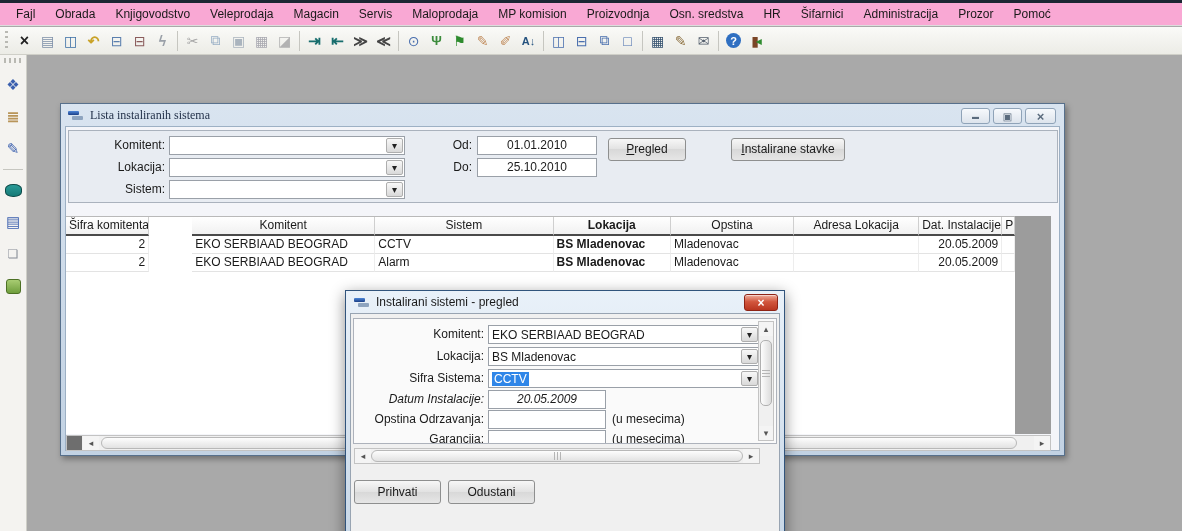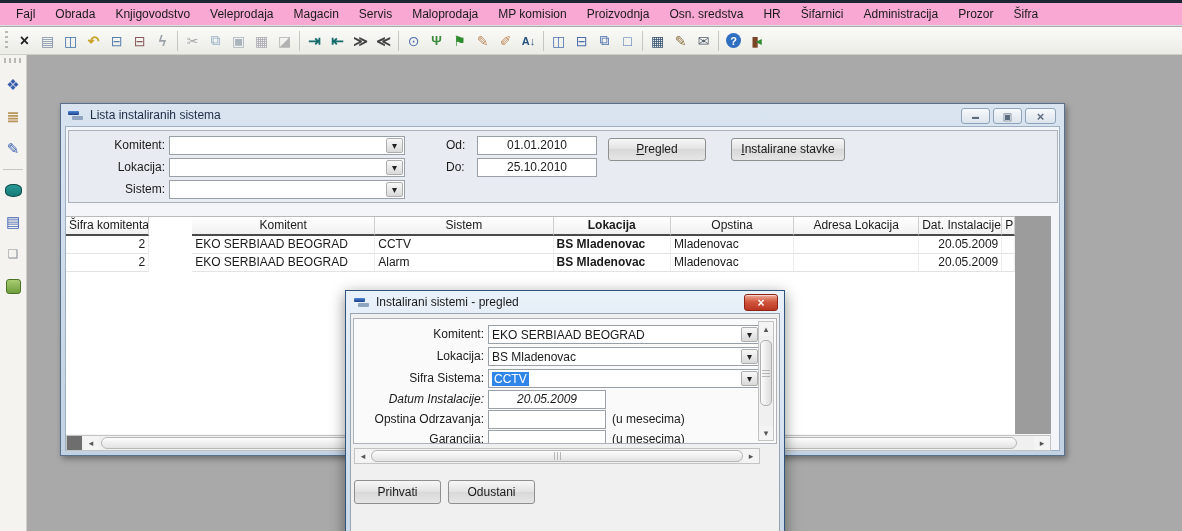--- a/index.html
+++ b/index.html
@@ -70,35 +70,35 @@
   .btn { background:linear-gradient(#f7f7f7,#e2e2e2 49%,#d8d8d8 50%,#e6e6e6); border:1px solid #8e8f8f; border-radius:3px; text-align:center; cursor:default; }
   .u-first::first-letter { text-decoration:underline; }
 
   
   .mwin { position:absolute; left:60px; top:103px; width:1005px; height:353px; background:linear-gradient(#d9e4f0,#c2d2e3); border:1px solid #57708c; box-shadow:2px 3px 6px rgba(0,0,0,.35); }
   .mtitle { position:absolute; left:0; top:0; right:0; height:22px; display:flex; align-items:center; padding-left:7px; }
   .wicon { width:15px; height:9px; position:relative; margin-right:7px; }
   .wicon i { position:absolute; display:block; height:4px; border-radius:1px; }
   .wicon i:nth-child(1){ left:0; top:0; width:11px; background:linear-gradient(#4d86d8,#1b3f86); }
   .wicon i:nth-child(2){ left:4px; top:5px; width:11px; background:#8ea4bf; }
-  .mtitle .ttext { color:#1e2c45; }
+  .mtitle .ttext { color:#1e2c45;font-family:Liberation Serif, serif; }
   .wctrl { position:absolute; top:4px; height:16px; width:29px; background:linear-gradient(#f6f9fc,#dde4ec); border:1px solid #8fa3b8; border-radius:3px; display:flex; align-items:center; justify-content:center; color:#5a6b7d; font-size:9px; }
   .wc-min { right:74px; } .wc-res { right:42px; } .wc-clo { right:8px; width:31px; }
   .wc-min::before{content:"\25AC"; font-size:7px;}
   .wc-res::before{content:"\25A3"; font-size:10px;}
   .wc-clo::before{content:"\00D7"; font-size:13px; font-weight:bold;}
   .mcontent { position:absolute; left:4px; top:22px; right:4px; bottom:4px; background:#f4f5f9; border:1px solid #9db0c4; }
 
   .fpanel { position:absolute; left:2px; top:3px; width:990px; height:73px; background:#e8ecf2; border:1px solid #aab2bd; }
   .flabel { position:absolute; width:96px; text-align:right; line-height:19px; }
   .fp-row1 { top:5px; } .fp-row2 { top:27px; } .fp-row3 { top:49px; }
   .fp-combo { left:100px; width:236px; }
-  .odlbl { position:absolute; left:377px; width:26px; text-align:left; line-height:19px; }
+  .odlbl { position:absolute; left:377px; width:26px; text-align:right; line-height:19px; }
   .odfld { position:absolute; left:408px; width:120px; text-align:center; }
-  .btn-pregled { position:absolute; left:539px; top:7px; width:98px; height:23px; line-height:21px; }
+  .btn-pregled { position:absolute; left:539px; top:7px; width:78px; height:23px; line-height:21px; }
   .btn-stavke { position:absolute; left:662px; top:7px; width:114px; height:23px; line-height:21px; }
 
   .grid { position:absolute; left:0; top:89px; width:949px; height:218px; background:#fff; border-top:1px solid #b9b9b9; }
   .gfill { position:absolute; left:949px; top:89px; width:36px; height:218px; background:#9c9c9c; }
   .grow { display:flex; }
   .hcell { background:linear-gradient(#ffffff,#f1f1f1); border-right:1px solid #cfcfcf; border-bottom:2px solid #4a4a4a; height:19px; line-height:16px; padding:0 3px; text-align:center; white-space:nowrap; overflow:hidden; }
   .dcell { border-right:1px solid #ededed; border-bottom:1px solid #e3e3e3; height:18px; line-height:17px; padding:0 3px; white-space:nowrap; overflow:hidden; }
   .c0{width:87px;} .c1{width:192px;margin-left:43px;} .c2{width:187px;} .c3{width:123px;font-weight:bold;} .c4{width:129px;} .c5{width:131px;} .c6{width:87px;} .c7{width:13px;}
   .al{text-align:left;} .ar{text-align:right;}
 
@@ -150,21 +150,21 @@
     <span class="menu-item">Magacin</span>
     <span class="menu-item">Servis</span>
     <span class="menu-item">Maloprodaja</span>
     <span class="menu-item">MP komision</span>
     <span class="menu-item">Proizvodnja</span>
     <span class="menu-item">Osn. sredstva</span>
     <span class="menu-item">HR</span>
     <span class="menu-item">Šifarnici</span>
     <span class="menu-item">Administracija</span>
     <span class="menu-item">Prozor</span>
-    <span class="menu-item">Šifra</span>
+    <span class="menu-item">Pomoć</span>
   </div>
 
   <div class="toolbar">
     <span class="grip-v"></span>
     <span class="tbi i-close"></span>
     <span class="tbi i-save"></span>
     <span class="tbi i-preview"></span>
     <span class="tbi i-undo"></span>
     <span class="tbi i-print"></span>
     <span class="tbi i-print2"></span>

